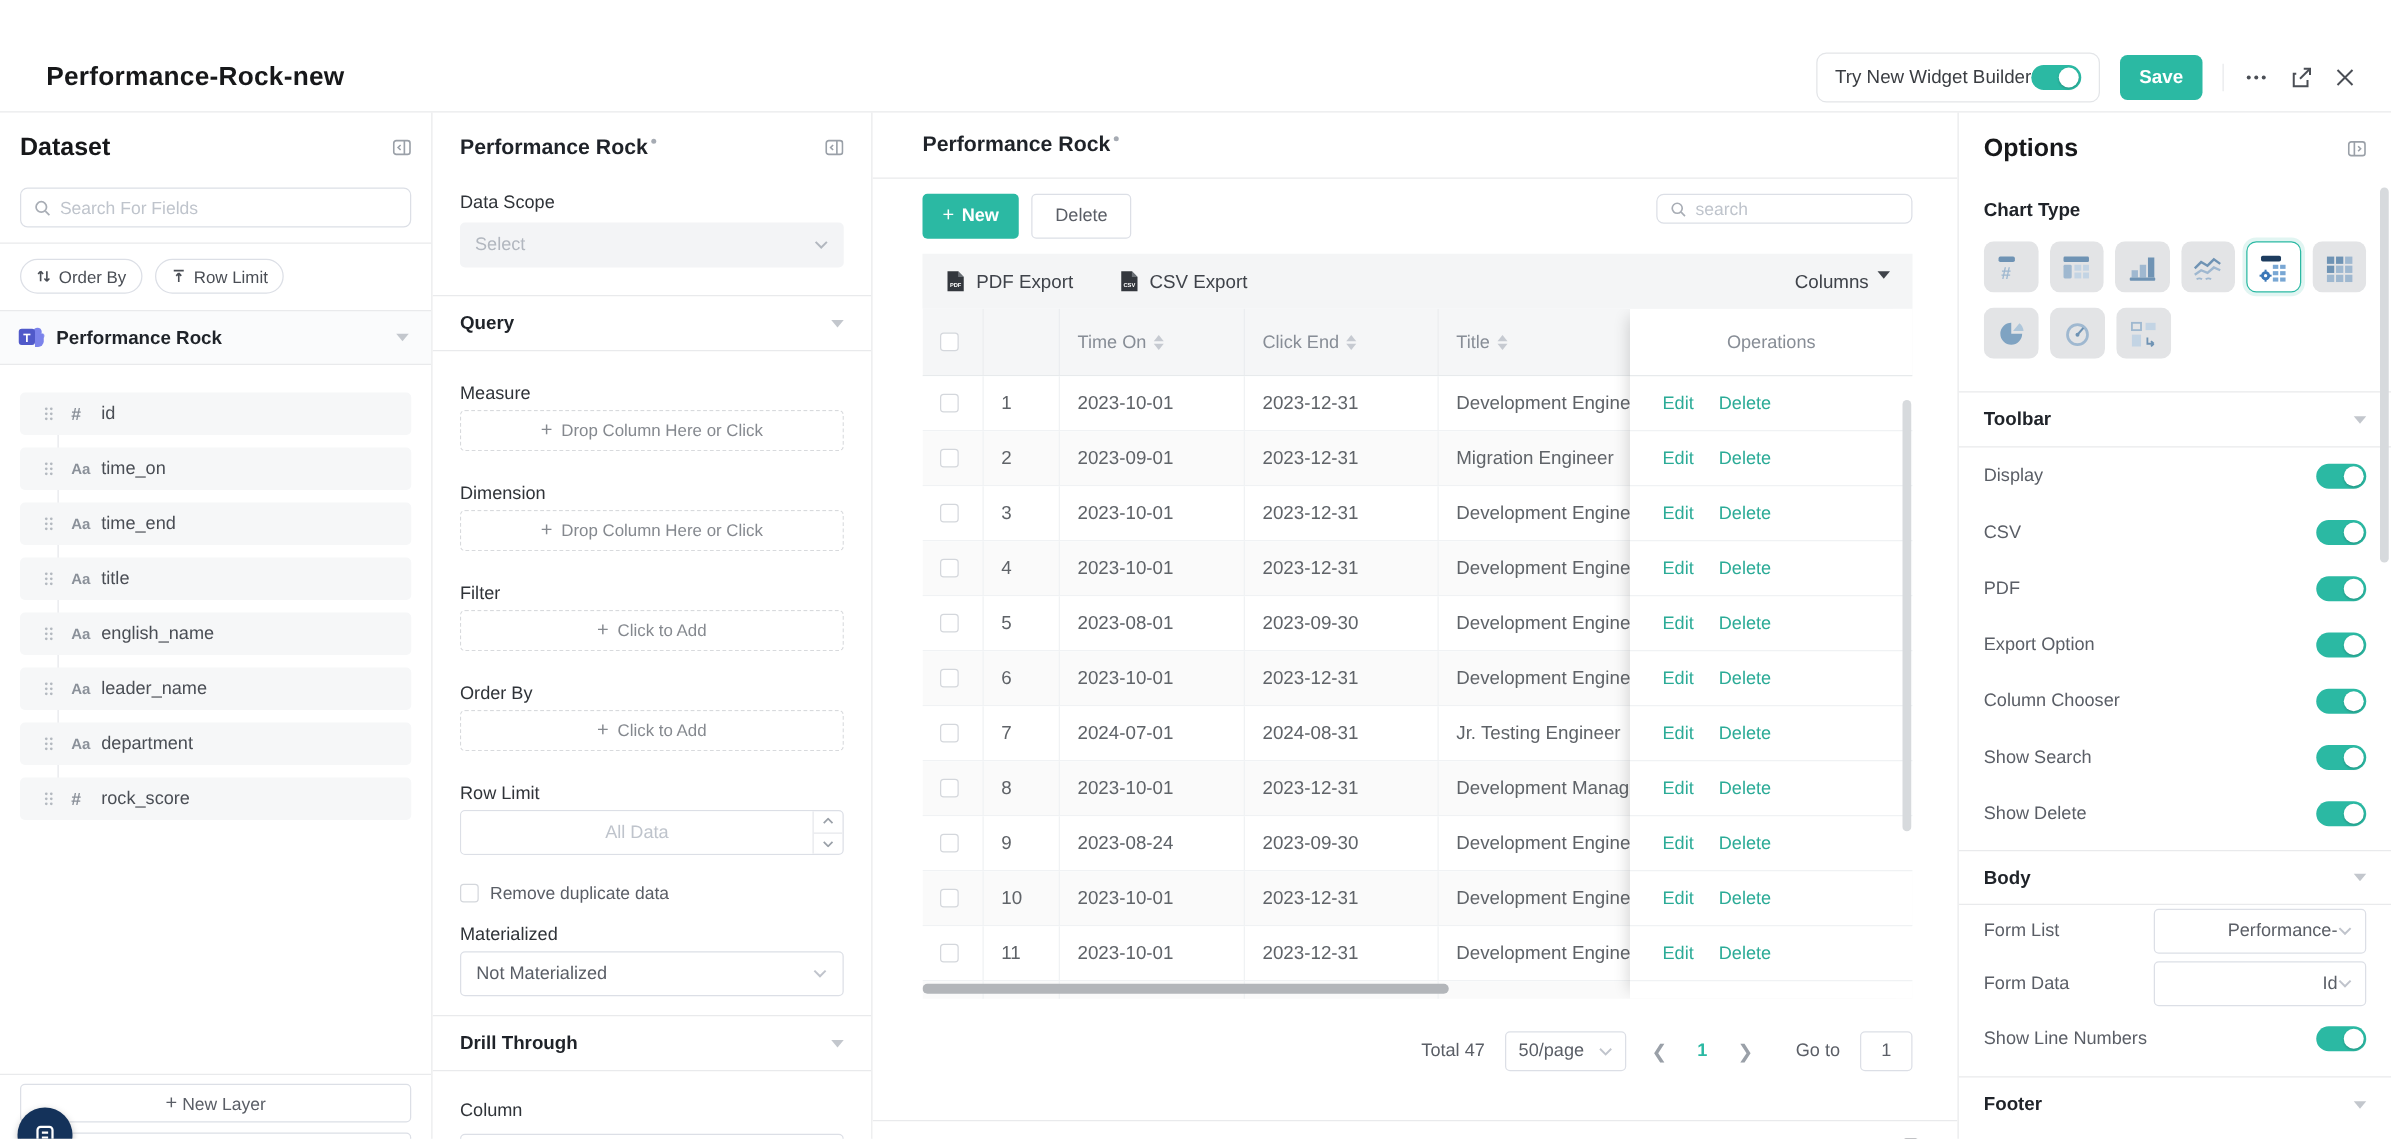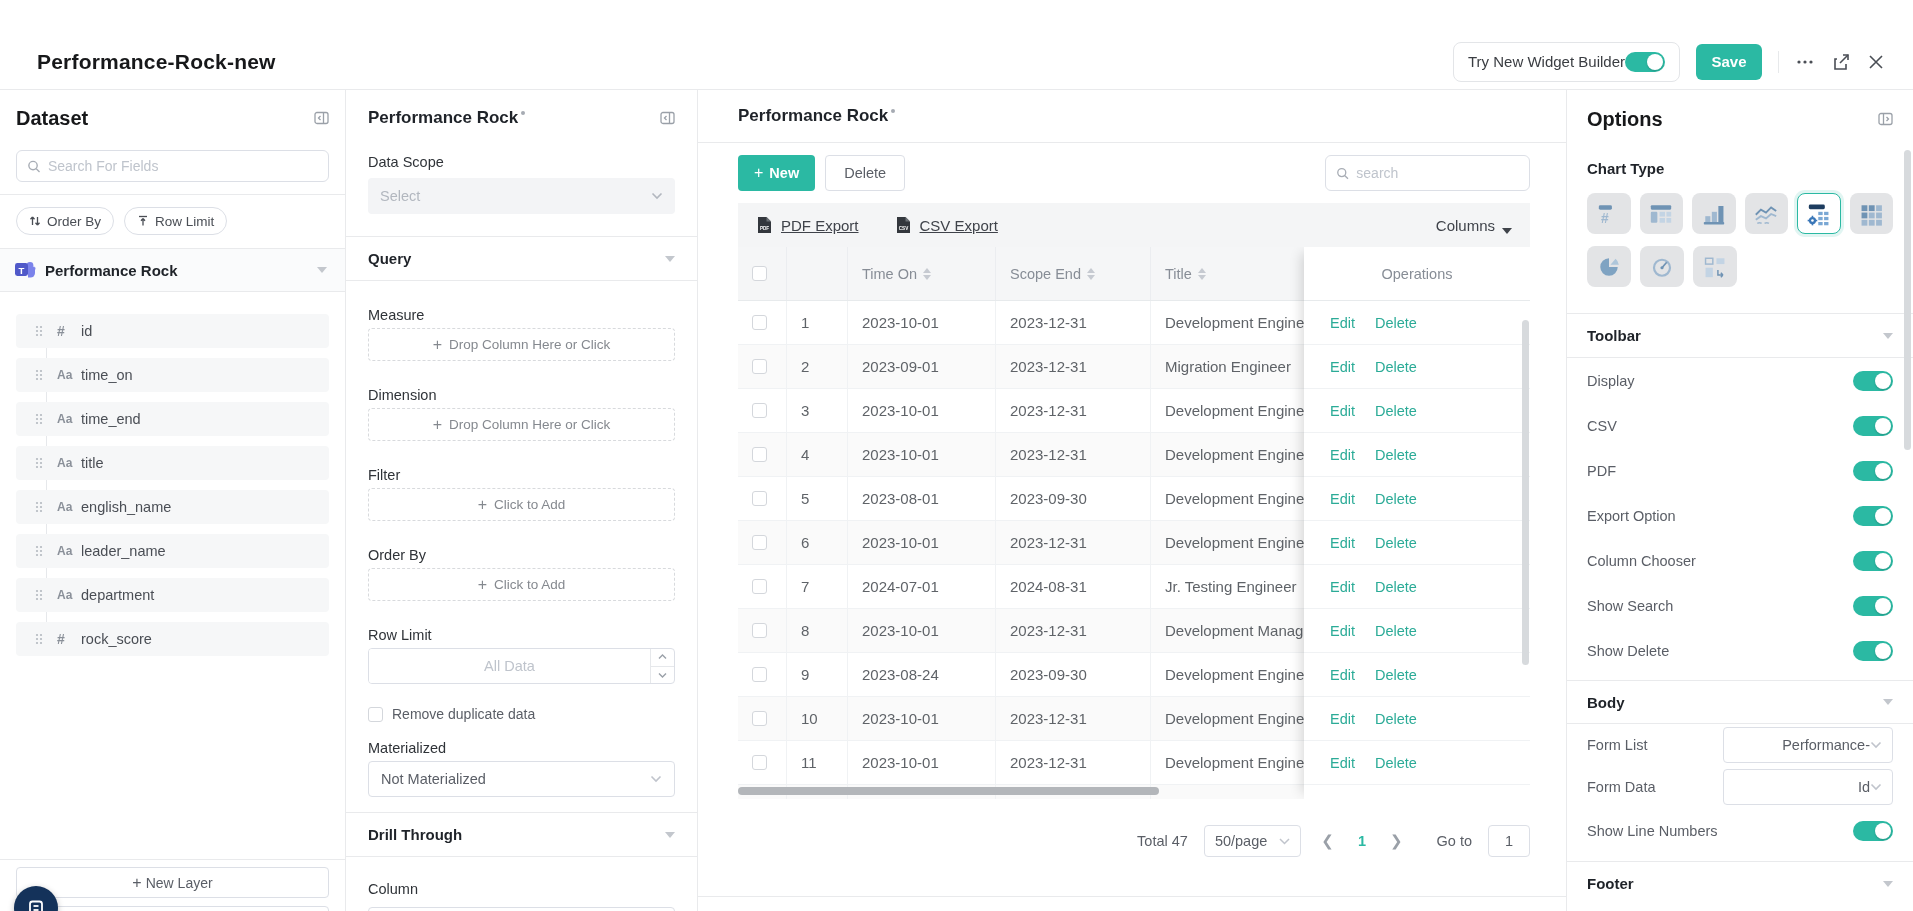--- a/index.html
+++ b/index.html
@@ -104,25 +104,25 @@
     border-radius:4px; background:#fff; font-size:14px; color:#5a5e66; cursor:pointer; font-family:inherit; }
 
   
   .m-actions { margin-top:12px; height:36px; display:flex; align-items:center; gap:10px; position:relative; }
   .btn-new { background:#2bb9a3; border:none; border-radius:4px; color:#fff; height:36px; padding:0 16px;
     font-size:14.5px; font-weight:700; display:flex; align-items:center; gap:6px; cursor:pointer;
     font-family:inherit; }
   .btn-new .plus-glyph { color:#fff; }
   .btn-delete { background:#fff; border:1px solid #dcdfe6; border-radius:4px; color:#5a5e66; height:36px;
     padding:0 18px; font-size:14.5px; cursor:pointer; font-family:inherit; }
-  .m-search { position:absolute; right:0; top:0; width:205px; height:36px; }
+  .m-search { position:absolute; right:0; top:0; width:205px; height:24px; }
   .gray-bar { margin-top:12px; height:44px; background:#f4f5f6; display:flex; align-items:center;
     padding:0 18px; gap:36px; }
-  .export-btn { display:flex; align-items:center; gap:8px; font-size:15px; color:#3f434a; cursor:pointer;text-decoration:underline; }
-  .columns-dd { margin-left:auto; display:flex; align-items:flex-end; gap:7px; font-size:15px; color:#3f434a;
+  .export-btn { display:flex; align-items:center; gap:8px; font-size:15px; color:#3f434a; cursor:pointer; }
+  .columns-dd { margin-left:auto; display:flex; align-items:flex-start; gap:7px; font-size:15px; color:#3f434a;
     cursor:pointer; }
   .columns-dd .caret-down { border-top-color:#3f434a; border-left-width:5px; border-right-width:5px; }
 
   .tbl { position:relative; height:552px; overflow:hidden; }
   .tbl-head { display:flex; height:54px; background:#f5f6f7; border-bottom:1px solid #e7eaec; }
   .th { display:flex; align-items:center; padding-left:14px; font-size:14.5px; color:#878d96;
     border-right:1px solid #ebedf0; gap:6px; }
   .td { display:flex; align-items:center; padding-left:14px; font-size:15px; color:#5f6368;
     border-right:1px solid #f0f2f4; height:100%; overflow:hidden; white-space:nowrap; }
   .c-chk { width:49px; } .c-num { width:61px; } .c-t1 { width:148px; } .c-t2 { width:155px; }
@@ -554,21 +554,21 @@
           </div>
         <div class="th c-num"></div>
         <div class="th c-t1">
           <span>Time On</span>
           <span class="sort-ic">
               <i class="up"></i>
               <i class="dn"></i>
             </span>
         </div>
         <div class="th c-t2">
-          <span>Scope End</span>
+          <span>Click End</span>
           <span class="sort-ic">
               <i class="up"></i>
               <i class="dn"></i>
             </span>
         </div>
         <div class="th c-title" style="border-right:none;">
           <span>Title</span>
           <span class="sort-ic">
               <i class="up"></i>
               <i class="dn"></i>

